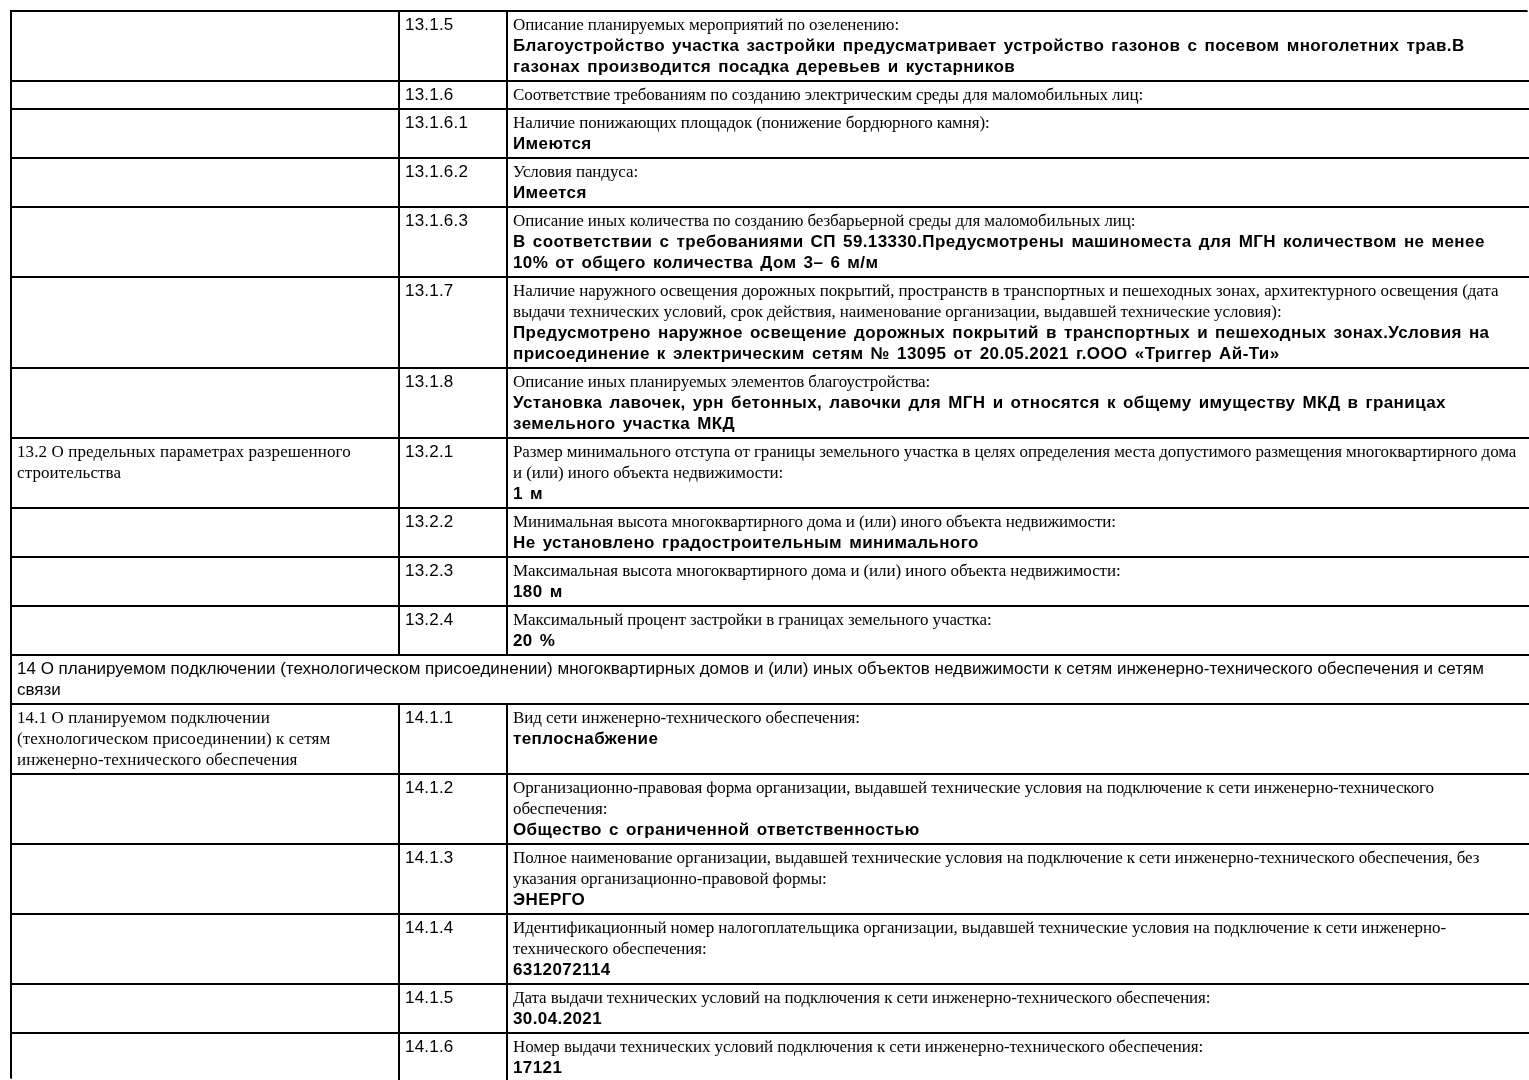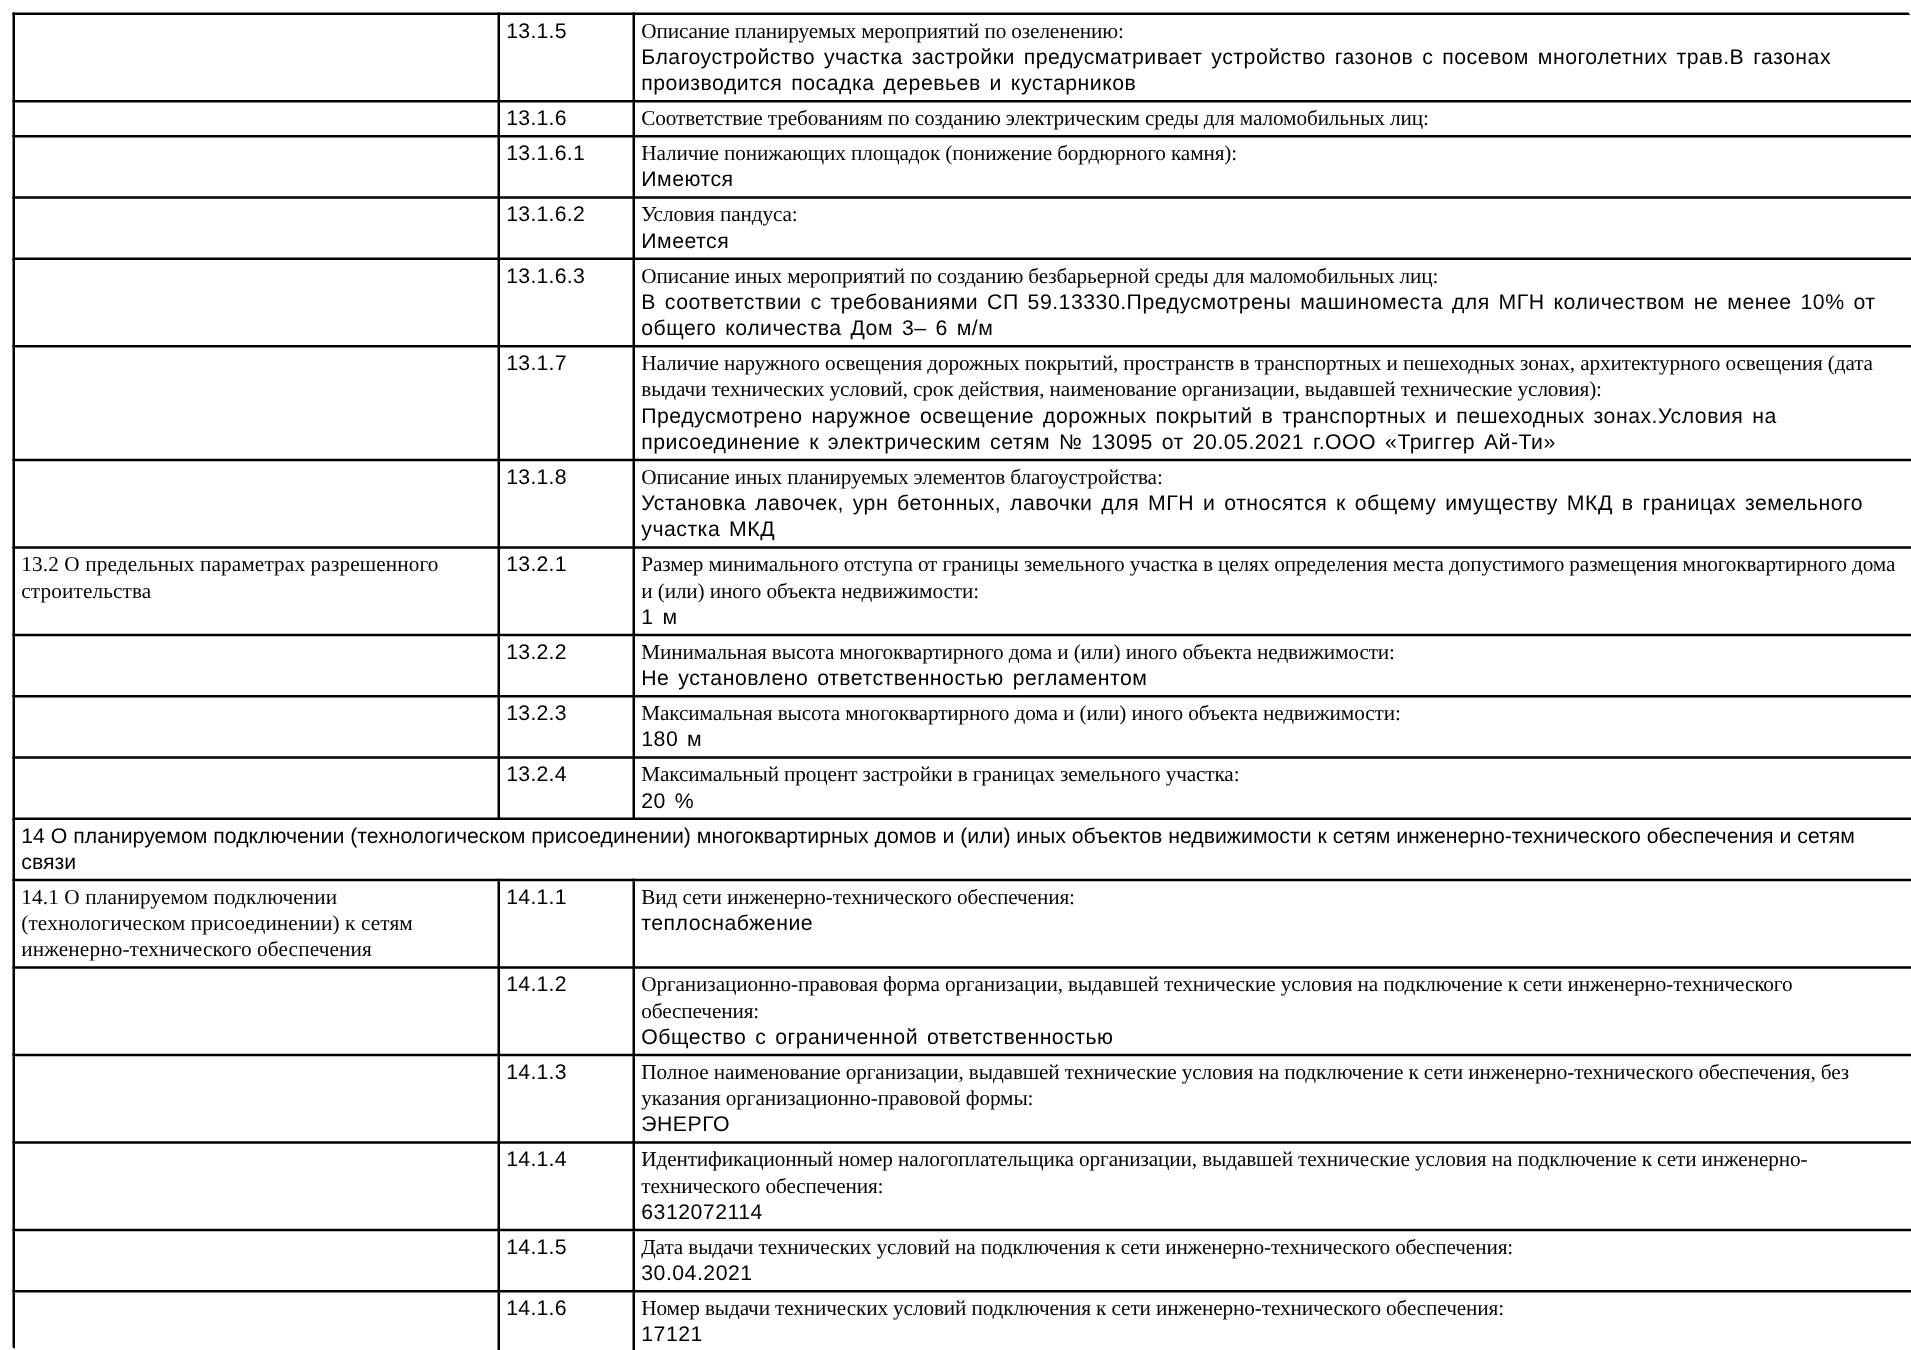--- a/index.html
+++ b/index.html
@@ -51,21 +51,21 @@
   td.header-cell {
     font-size: 17px;
     padding: 3px 5px 4px 5px;
   }
   .question {
     font-weight: 400;
     letter-spacing: -0.1px;
     font-family: Liberation Serif, serif;
   }
   .answer {
-    font-weight: 400;
+    font-weight: 700;
     letter-spacing: 0.4px;
     word-spacing: 2px;
   }
 </style>
 </head>
 <body>
 
 <div class="page">
   <table class="decl">
     <tbody>
@@ -97,21 +97,21 @@
           <td class="num-cell">13.1.6.2</td>
           <td class="content-cell">
             <div class="question">Условия пандуса:</div>
             <div class="answer">Имеется</div>
           </td>
         </tr>
         <tr>
           <td class="section-cell"></td>
           <td class="num-cell">13.1.6.3</td>
           <td class="content-cell">
-            <div class="question">Описание иных мероприятий по созданию безбарьерной среды для маломобильных лиц:</div>
+            <div class="question">Описание иных количества по созданию безбарьерной среды для маломобильных лиц:</div>
             <div class="answer">В соответствии с требованиями СП 59.13330.Предусмотрены машиноместа для МГН количеством не менее 10% от общего количества Дом 3– 6 м/м</div>
           </td>
         </tr>
         <tr>
           <td class="section-cell"></td>
           <td class="num-cell">13.1.7</td>
           <td class="content-cell">
             <div class="question">Наличие наружного освещения дорожных покрытий, пространств в транспортных и пешеходных зонах, архитектурного освещения (дата выдачи технических условий, срок действия, наименование организации, выдавшей технические условия):</div>
             <div class="answer">Предусмотрено наружное освещение дорожных покрытий в транспортных и пешеходных зонах.Условия на присоединение к электрическим сетям № 13095 от 20.05.2021 г.ООО «Триггер Ай-Ти»</div>
           </td>
@@ -130,21 +130,21 @@
           <td class="content-cell">
             <div class="question">Размер минимального отступа от границы земельного участка в целях определения места допустимого размещения многоквартирного дома и (или) иного объекта недвижимости:</div>
             <div class="answer">1 м</div>
           </td>
         </tr>
         <tr>
           <td class="section-cell"></td>
           <td class="num-cell">13.2.2</td>
           <td class="content-cell">
             <div class="question">Минимальная высота многоквартирного дома и (или) иного объекта недвижимости:</div>
-            <div class="answer">Не установлено ответственностью регламентом</div>
+            <div class="answer">Не установлено градостроительным минимального</div>
           </td>
         </tr>
         <tr>
           <td class="section-cell"></td>
           <td class="num-cell">13.2.3</td>
           <td class="content-cell">
             <div class="question">Максимальная высота многоквартирного дома и (или) иного объекта недвижимости:</div>
             <div class="answer">180 м</div>
           </td>
         </tr>

